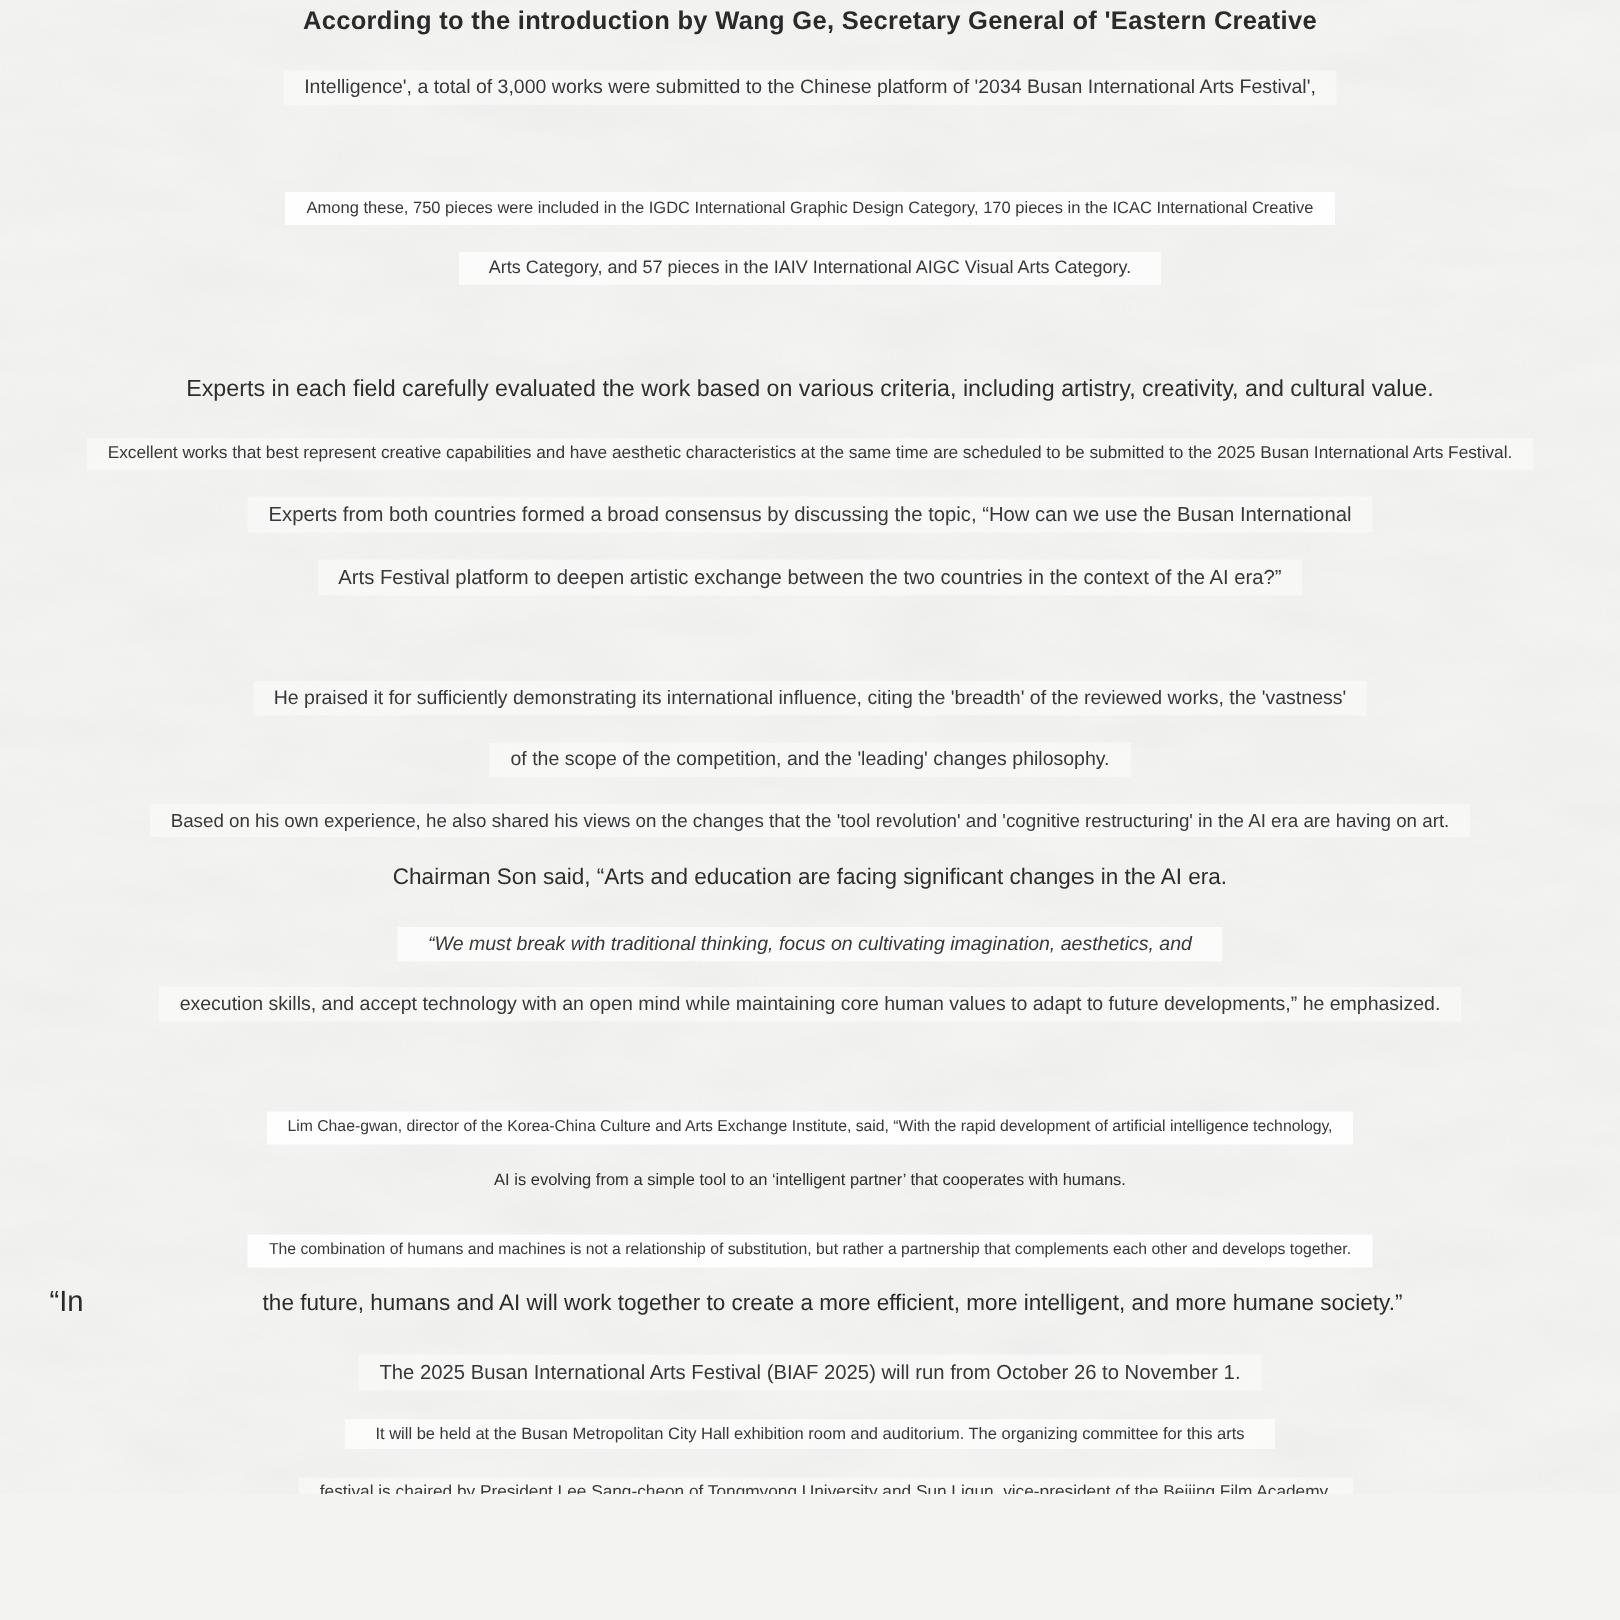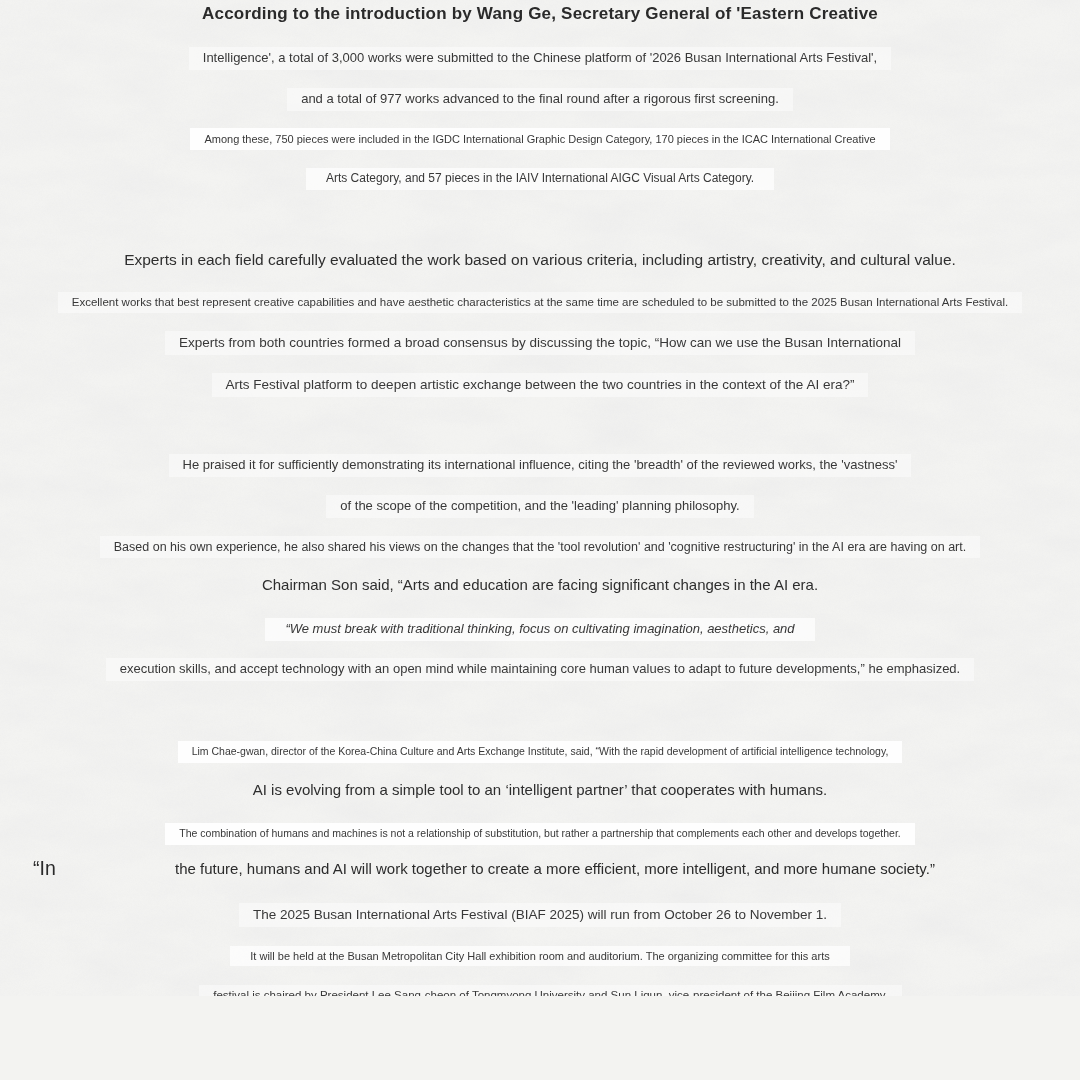--- a/index.html
+++ b/index.html
@@ -30,21 +30,21 @@
   .l8  { top:331px; font-size:13.5px; }
   .l9  { top:373px; font-size:13.5px; }
   .l10 { top:414px; font-size:11px;  }
   .l11 { top:454px; font-size:13px;  }
   .l12 { top:495px; font-size:13px;  }
   .l13 { top:536px; font-size:12.5px; }
   .l14 { top:575px; font-size:15px;  color:#2e2e2e; }
   .l15 { top:618px; font-size:13px;font-style:italic;  }
   .l16 { top:658px; font-size:13px;  }
   .l17 { top:741px; font-size:10.5px; }
-  .l18 { top:780px; font-size:15px;  color:#2e2e2e; }
+  .l18 { top:780px; font-size:11px;  color:#2e2e2e; }
   .l19 { top:823px; font-size:10.5px; }
   .l20 { top:859px; font-size:15px;  color:#2b2b2b; }
   .l20 .lead { position:absolute; left:33px; top:-3px; font-size:19.5px; color:#2a2a2a; }
   .l20 .rest { margin-left:30px; }
   .l21 { top:903px; font-size:13.5px; }
   .l22 { top:946px; font-size:11px;  }
   .l23 { top:985px; font-size:11.5px;padding-left:21px; }
 
   .date-row {
     position:absolute; top:1008px; left:0; width:100%; height:42px;
@@ -77,31 +77,30 @@
                   0 0 0 0 0.86
                   0.3 0.3 0.3 0 -0.25"></feColorMatrix>
       </filter>
     </defs>
     <rect width="1080" height="1080" fill="#f3f3f1"></rect>
     <rect width="1080" height="1080" filter="url(#grain)" opacity="0.45"></rect>
     <rect width="1080" height="1080" filter="url(#fibers)" opacity="0.6"></rect>
   </svg>
 
   <div class="line l1"><span>According to the introduction by Wang Ge, Secretary General of 'Eastern Creative</span></div>
-  <div class="line l2"><span class="box-light">Intelligence', a total of 3,000 works were submitted to the Chinese platform of '2026 Busan International Arts Festival',</span></div>
-  <div class="line l3"><span class="box-light">and a total of 977 works advanced to the final round after a rigorous first screening.</span></div>
+  <div class="line l2"><span class="box-light">Intelligence', a total of 3,000 works were submitted to the Chinese platform of '2034 Busan International Arts Festival',</span></div>
   <div class="line l4"><span class="box-strong">Among these, 750 pieces were included in the IGDC International Graphic Design Category, 170 pieces in the ICAC International Creative</span></div>
   <div class="line l5"><span class="box-med">Arts Category, and 57 pieces in the IAIV International AIGC Visual Arts Category.</span></div>
 
   <div class="line l6"><span>Experts in each field carefully evaluated the work based on various criteria, including artistry, creativity, and cultural value.</span></div>
   <div class="line l7"><span class="box-light">Excellent works that best represent creative capabilities and have aesthetic characteristics at the same time are scheduled to be submitted to the 2025 Busan International Arts Festival.</span></div>
   <div class="line l8"><span class="box-light">Experts from both countries formed a broad consensus by discussing the topic, “How can we use the Busan International</span></div>
   <div class="line l9"><span class="box-light">Arts Festival platform to deepen artistic exchange between the two countries in the context of the AI era?”</span></div>
   <div class="line l11"><span class="box-light">He praised it for sufficiently demonstrating its international influence, citing the 'breadth' of the reviewed works, the 'vastness'</span></div>
-  <div class="line l12"><span class="box-light">of the scope of the competition, and the 'leading' planning philosophy.</span></div>
+  <div class="line l12"><span class="box-light">of the scope of the competition, and the 'leading' changes philosophy.</span></div>
   <div class="line l13"><span class="box-light">Based on his own experience, he also shared his views on the changes that the 'tool revolution' and 'cognitive restructuring' in the AI era are having on art.</span></div>
 
   <div class="line l14"><span>Chairman Son said, “Arts and education are facing significant changes in the AI era.</span></div>
   <div class="line l15"><span class="box-med">“We must break with traditional thinking, focus on cultivating imagination, aesthetics, and</span></div>
   <div class="line l16"><span class="box-light">execution skills, and accept technology with an open mind while maintaining core human values to adapt to future developments,” he emphasized.</span></div>
 
   <div class="line l17"><span class="box-strong">Lim Chae-gwan, director of the Korea-China Culture and Arts Exchange Institute, said, “With the rapid development of artificial intelligence technology,</span></div>
   <div class="line l18"><span>AI is evolving from a simple tool to an ‘intelligent partner’ that cooperates with humans.</span></div>
   <div class="line l19"><span class="box-strong">The combination of humans and machines is not a relationship of substitution, but rather a partnership that complements each other and develops together.</span></div>
 

